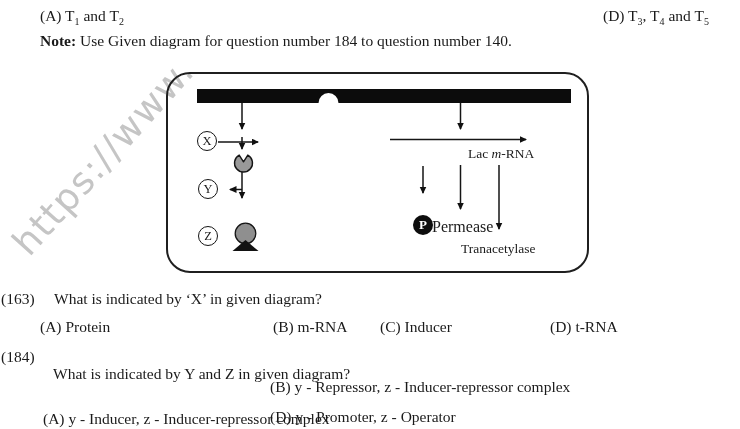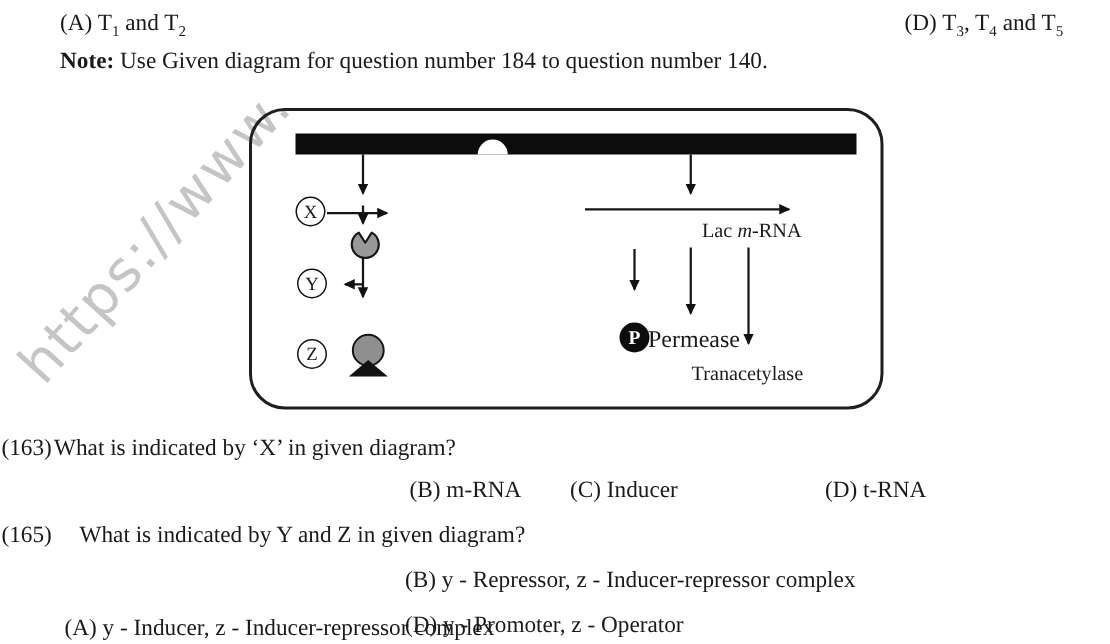--- a/index.html
+++ b/index.html
@@ -25,24 +25,24 @@
     font-size:12.5px;background:#fff;}
   .circle-x{left:197px;top:131px;} .circle-y{left:198px;top:179px;} .circle-z{left:198px;top:226px;}
   .lac-label{position:absolute;left:429px;top:146px;font-size:13.5px;white-space:nowrap;margin-left:39px;}
   .lac-label .it{font-style:italic;}
   .p-badge{position:absolute;left:413px;top:215px;width:20px;height:20px;border-radius:50%;
     background:#0d0d0d;color:#fff;display:flex;align-items:center;justify-content:center;
     font-size:13px;font-weight:bold;}
   .permease-label{position:absolute;left:432px;top:218px;font-size:16px;}
   .tranacetylase-label{position:absolute;left:461px;top:241px;font-size:13.5px;text-align:right;}
   
-  .q137-num{left:1px;top:289px;} .q137-text{left:36px;top:289px;}
+  .q137-num{left:1px;top:289px;} .q137-text{left:54px;top:289px;}
   .q137-a{left:40px;top:317px;}  .q137-b{left:273px;top:317px;}
   .q137-c{left:380px;top:317px;} .q137-d{left:550px;top:317px;}
-  .q138-num{left:1px;top:347px;} .q138-text{left:53px;top:347px;}
+  .q138-num{left:1px;top:347px;} .q138-text{left:53px;top:364px;}
   .q138-a{left:43px;top:377px;margin-top:32px;}  .q138-b{left:270px;top:377px;}
   .q138-c{left:43px;top:407px;}  .q138-d{left:270px;top:407px;}
 </style>
 </head>
 <body>
 
 <div class="page">
 
   <div class="watermark">https://www.</div>
 
@@ -96,24 +96,25 @@
     <div class="circle-label circle-z">Z</div>
 
     <div class="lac-label"><span>Lac </span><span class="it">m</span><span>-RNA</span></div>
 
     <div class="p-badge">P</div>
     <div class="permease-label">Permease</div>
     <div class="tranacetylase-label">Tranacetylase</div>
 
     <span class="txt q137-num">(163)</span>
     <span class="txt q137-text">What is indicated by ‘X’ in given diagram?</span>
+    <span class="txt q137-a">(A) Protein</span>
     <span class="txt q137-b">(B) m-RNA</span>
     <span class="txt q137-c">(C) Inducer</span>
     <span class="txt q137-d">(D) t-RNA</span>
 
-    <span class="txt q138-num">(165)</span>
+    <span class="txt q138-num">(184)</span>
     <span class="txt q138-text">What is indicated by Y and Z in given diagram?</span>
     <span class="txt q138-a">(A) y - Inducer, z - Inducer-repressor complex</span>
     <span class="txt q138-b">(B) y - Repressor, z - Inducer-repressor complex</span>
     <span class="txt q138-d">(D) y - Promoter, z - Operator</span>
 
   </div>
 </div>
 
 </body></html>

